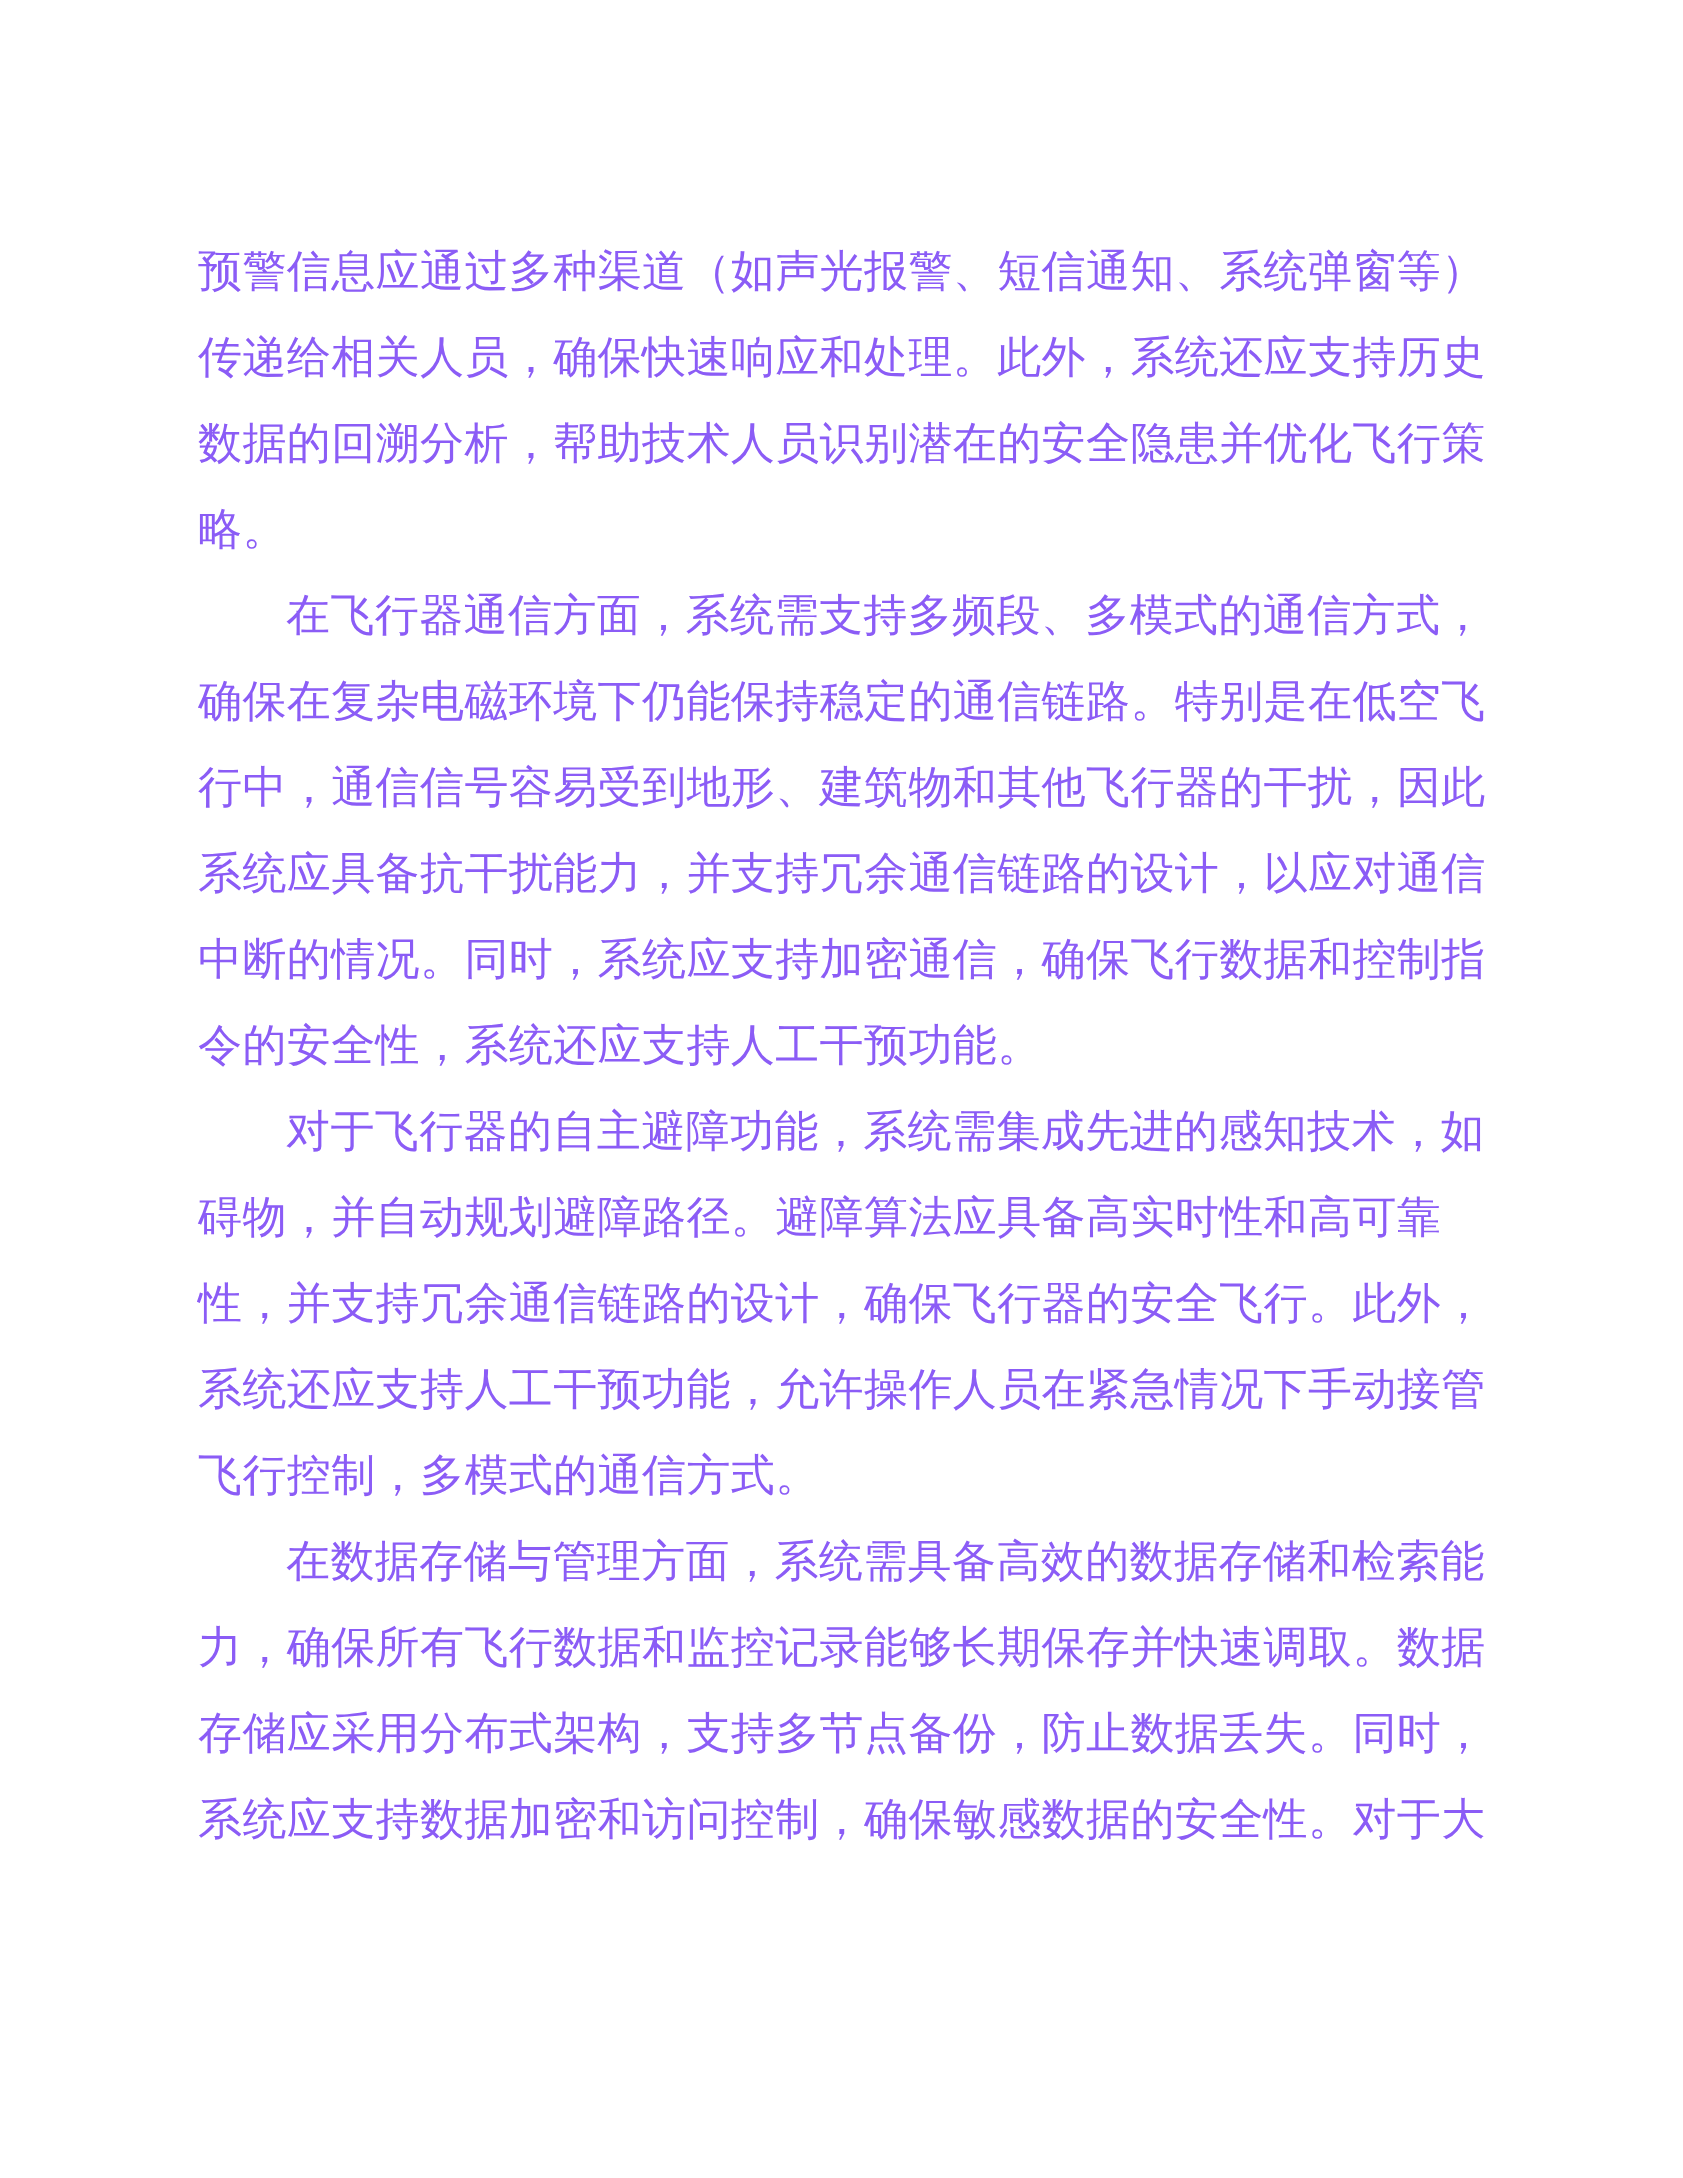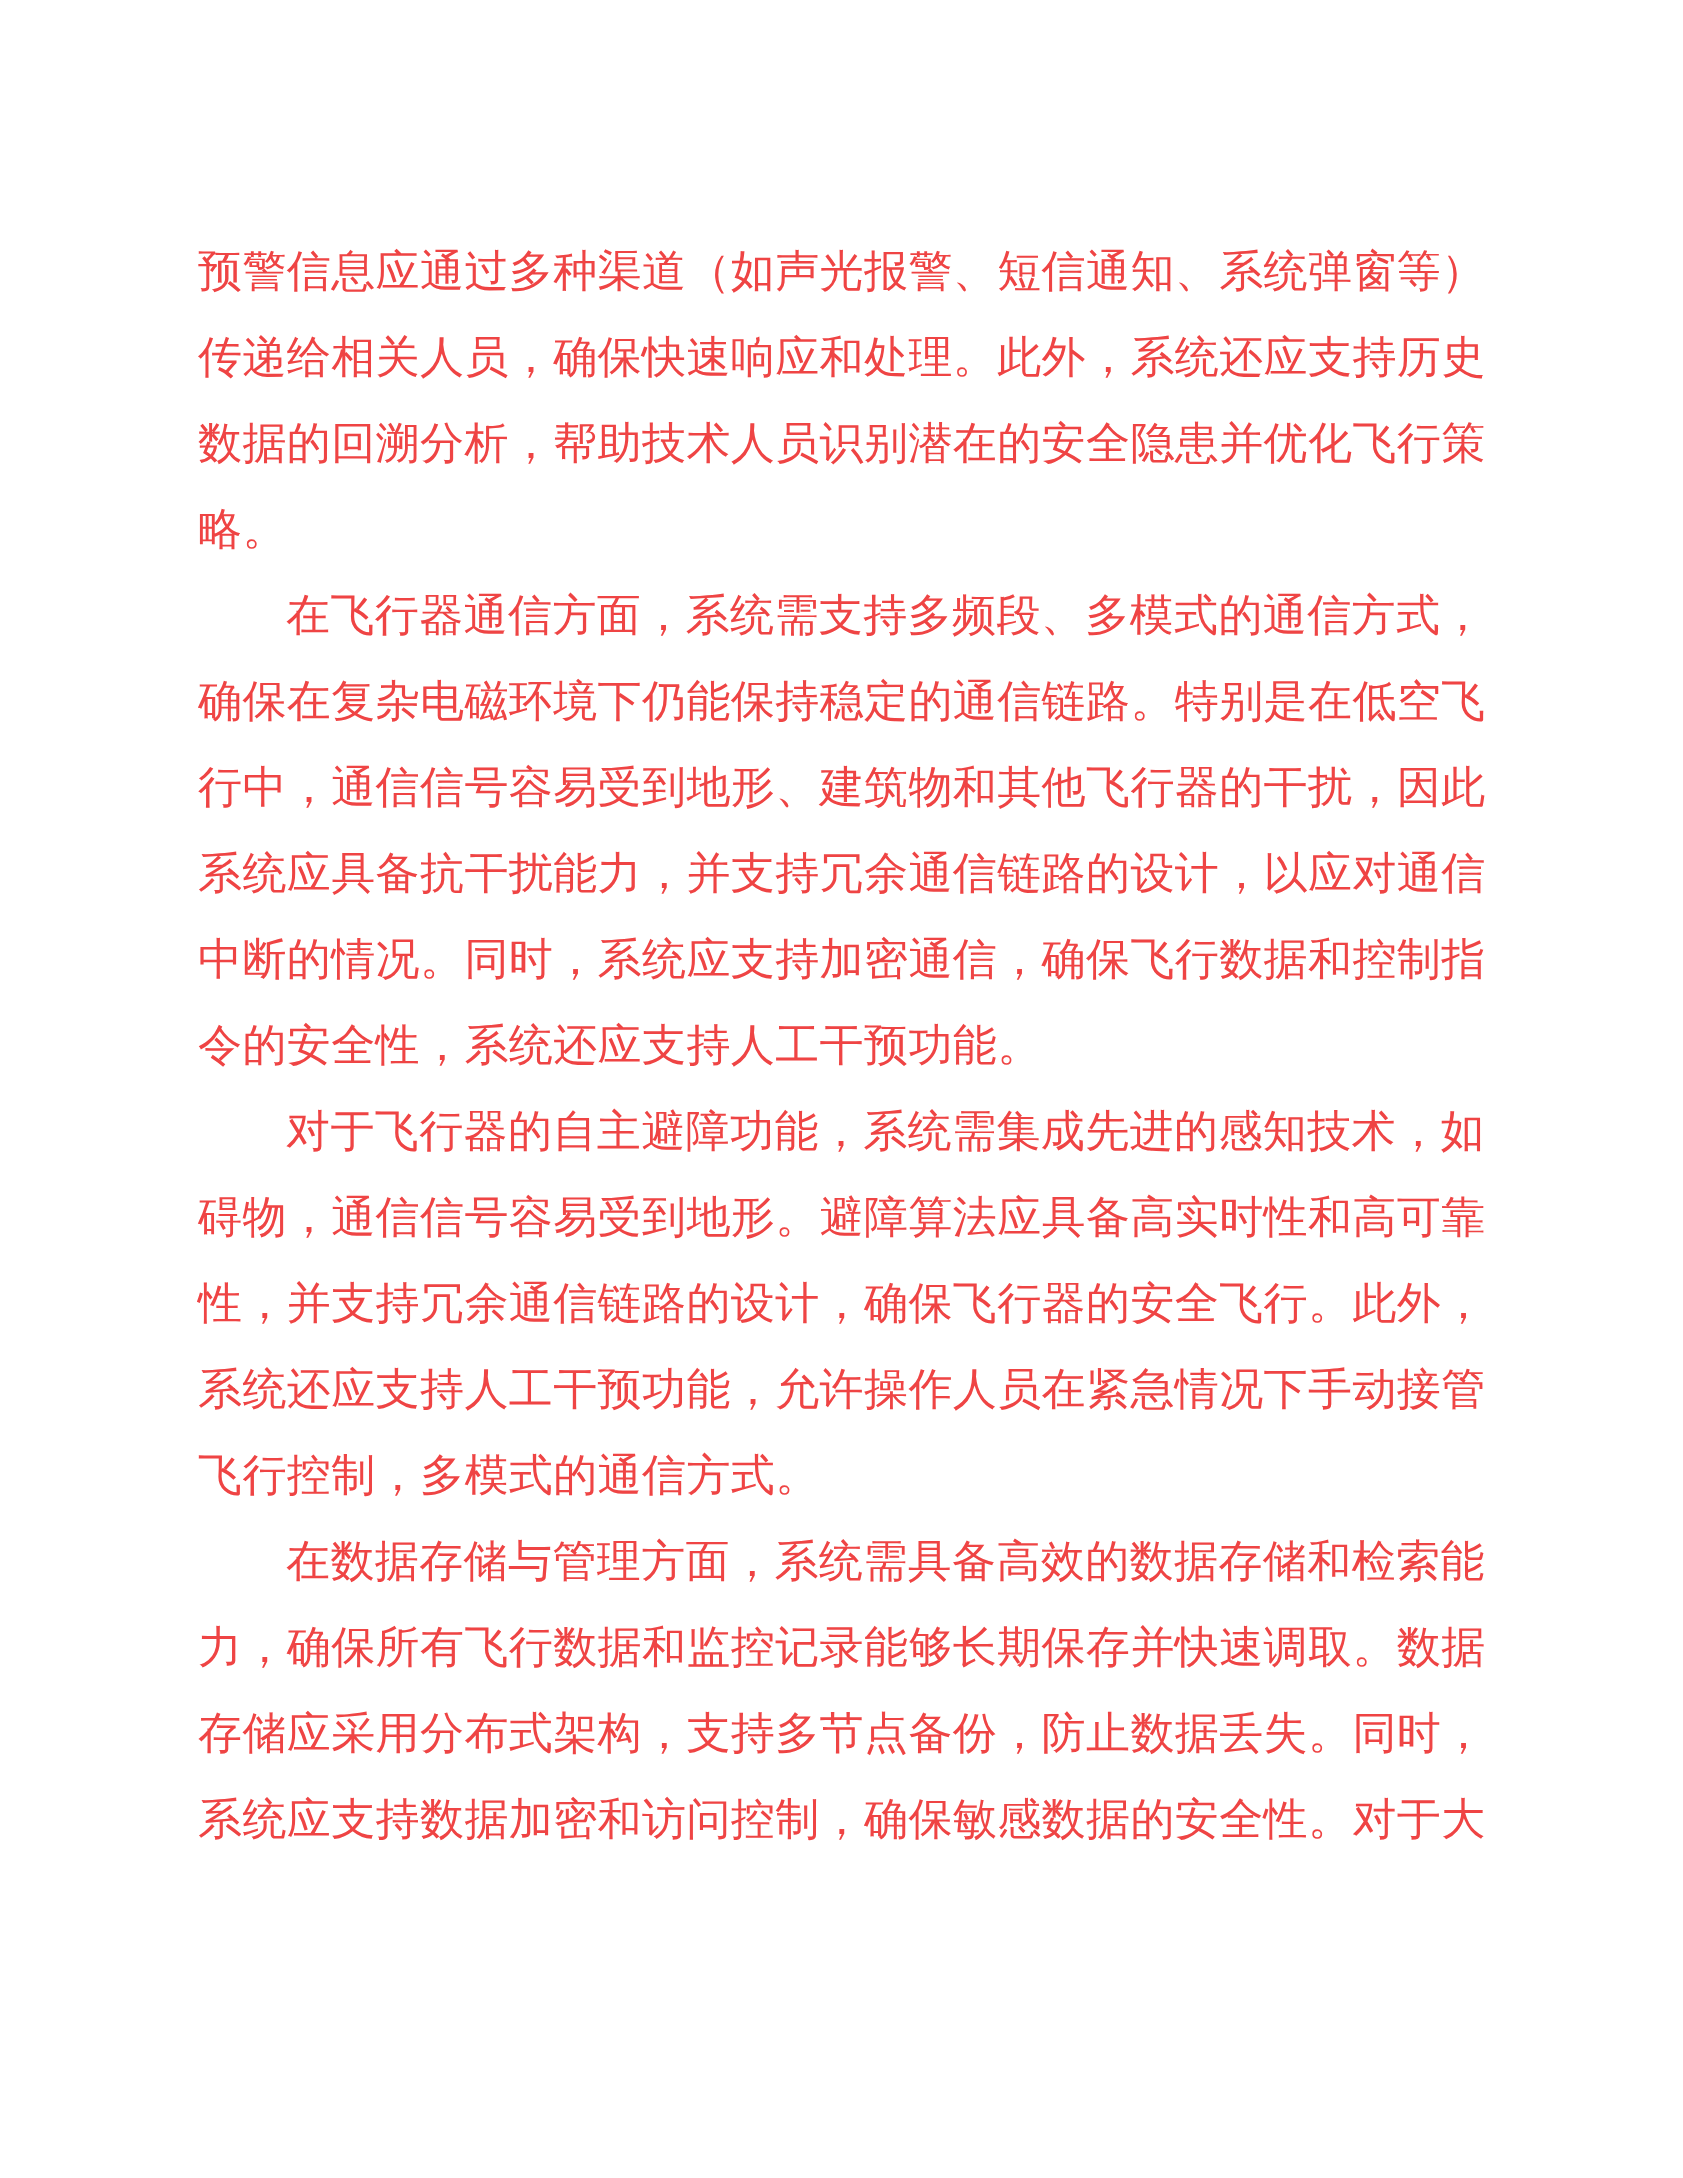--- a/index.html
+++ b/index.html
@@ -7,21 +7,21 @@
     padding: 0;
     background: #ffffff;
   }
   .page {
     position: relative;
     width: 1683px;
     height: 2172px;
     background: #ffffff;
     overflow: hidden;
     font-family: "DejaVu Serif", "Liberation Serif", serif;
-    color: #ef4444;
+    color: #8b5cf6;
   }
   .text-block {
     position: absolute;
     left: 198px;
     top: 228px;
     width: 1287px;
   }
   .line {
     font-size: 44px;
     line-height: 86px;
@@ -42,21 +42,21 @@
     <div class="line">传递给相关人员，确保快速响应和处理。此外，系统还应支持历史</div>
     <div class="line">数据的回溯分析，帮助技术人员识别潜在的安全隐患并优化飞行策</div>
     <div class="line">略。</div>
     <div class="line indent">在飞行器通信方面，系统需支持多频段、多模式的通信方式，</div>
     <div class="line">确保在复杂电磁环境下仍能保持稳定的通信链路。特别是在低空飞</div>
     <div class="line">行中，通信信号容易受到地形、建筑物和其他飞行器的干扰，因此</div>
     <div class="line">系统应具备抗干扰能力，并支持冗余通信链路的设计，以应对通信</div>
     <div class="line">中断的情况。同时，系统应支持加密通信，确保飞行数据和控制指</div>
     <div class="line">令的安全性，系统还应支持人工干预功能。</div>
     <div class="line indent">对于飞行器的自主避障功能，系统需集成先进的感知技术，如</div>
-    <div class="line">碍物，通信信号容易受到地形。避障算法应具备高实时性和高可靠</div>
+    <div class="line">碍物，并自动规划避障路径。避障算法应具备高实时性和高可靠</div>
     <div class="line">性，并支持冗余通信链路的设计，确保飞行器的安全飞行。此外，</div>
     <div class="line">系统还应支持人工干预功能，允许操作人员在紧急情况下手动接管</div>
     <div class="line">飞行控制，多模式的通信方式。</div>
     <div class="line indent">在数据存储与管理方面，系统需具备高效的数据存储和检索能</div>
     <div class="line">力，确保所有飞行数据和监控记录能够长期保存并快速调取。数据</div>
     <div class="line">存储应采用分布式架构，支持多节点备份，防止数据丢失。同时，</div>
     <div class="line">系统应支持数据加密和访问控制，确保敏感数据的安全性。对于大</div>
   </div>
 </div>
 

